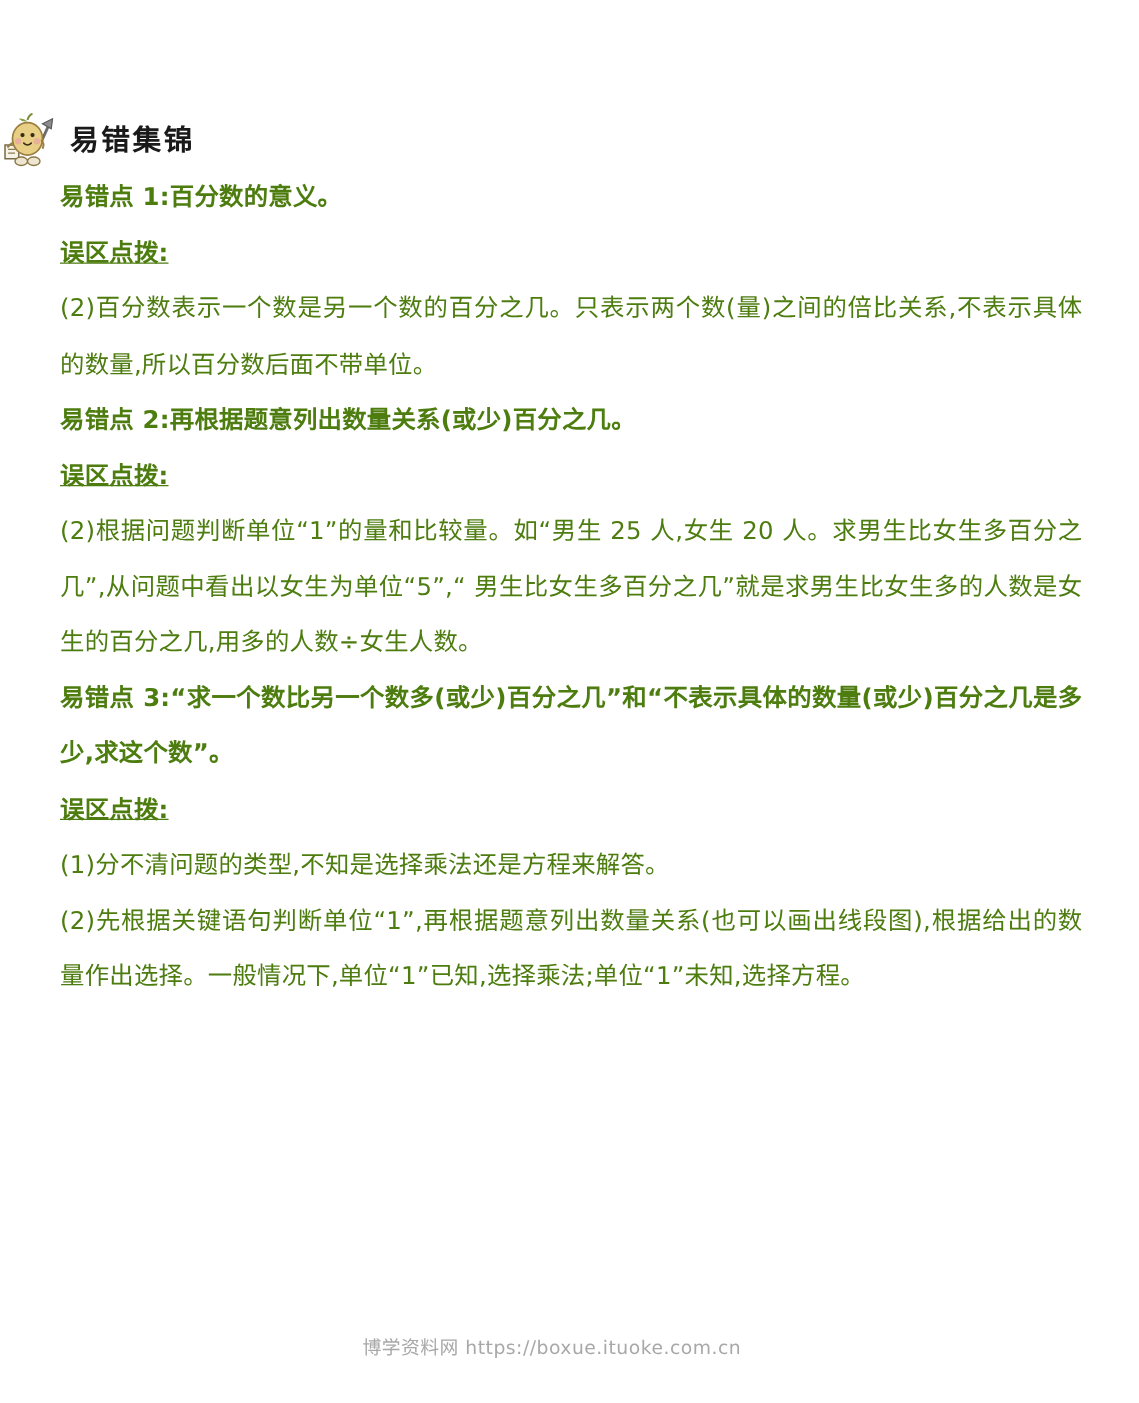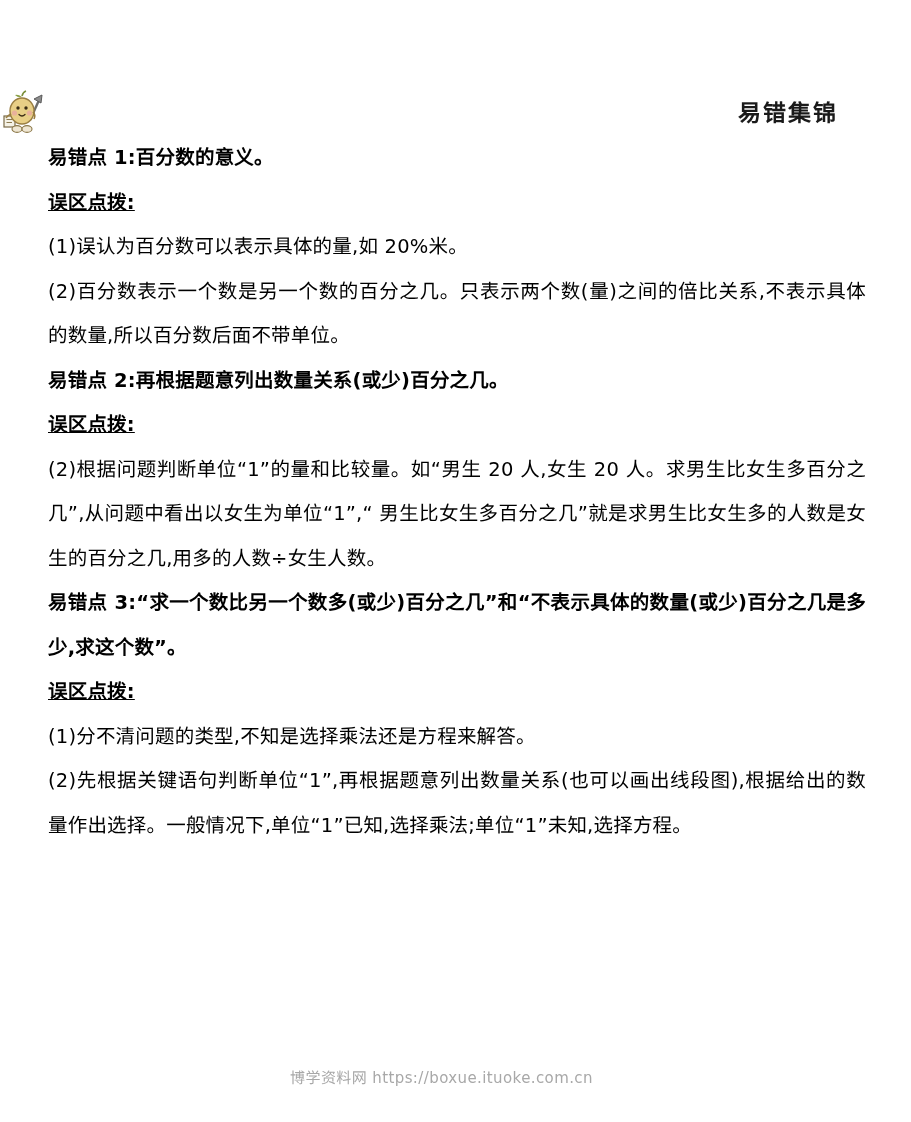--- a/index.html
+++ b/index.html
@@ -28,21 +28,21 @@
   }
 
   
   .title-row {
     position: absolute;
     left: 0;
     top: 90px;
     width: 838px;
     display: flex;
     align-items: center;
-    justify-content: space-between;
+    justify-content: flex-start;
     gap: 12px;
   }
   .mascot {
     width: 44px;
     height: 46px;
     position: relative;
     flex: 0 0 auto;
     display: block;
   }
   .title-text {
@@ -58,21 +58,21 @@
   .content {
     position: absolute;
     left: 48px;
     top: 136px;
     width: 818px;
   }
   p.para {
     margin: 0;
     font-size: 19.5px;
     line-height: 44.5px;
-    color: #000000;
+    color: #4d7c0f;
     letter-spacing: 0.2px;
     text-align: justify;
     text-justify: inter-ideograph;
     word-break: break-all;
     white-space: pre-wrap;
   }
   p.para.heading {
     font-weight: 600;
   }
   p.para.sub {
@@ -132,26 +132,25 @@
         <ellipse cx="17" cy="39" rx="5" ry="3.4" fill="#efe6d2" stroke="#8a7748" stroke-width="1.1"></ellipse>
         <ellipse cx="27" cy="39" rx="5" ry="3.4" fill="#efe6d2" stroke="#8a7748" stroke-width="1.1"></ellipse>
       </svg>
     </span>
     <span class="title-text">易错集锦</span>
   </div>
 
   <div class="content">
     <p class="para heading">易错点 1:百分数的意义。</p>
     <p class="para sub">误区点拨:</p>
-    <p class="para item">(1)误认为百分数可以表示具体的量,如 20%米。</p>
     <p class="para item">(2)百分数表示一个数是另一个数的百分之几。只表示两个数(量)之间的倍比关系,不表示具体的数量,所以百分数后面不带单位。</p>
 
     <p class="para heading">易错点 2:再根据题意列出数量关系(或少)百分之几。</p>
     <p class="para sub">误区点拨:</p>
-    <p class="para item">(2)根据问题判断单位“1”的量和比较量。如“男生 20 人,女生 20 人。求男生比女生多百分之几”,从问题中看出以女生为单位“1”,“ 男生比女生多百分之几”就是求男生比女生多的人数是女生的百分之几,用多的人数÷女生人数。</p>
+    <p class="para item">(2)根据问题判断单位“1”的量和比较量。如“男生 25 人,女生 20 人。求男生比女生多百分之几”,从问题中看出以女生为单位“5”,“ 男生比女生多百分之几”就是求男生比女生多的人数是女生的百分之几,用多的人数÷女生人数。</p>
 
     <p class="para heading">易错点 3:“求一个数比另一个数多(或少)百分之几”和“不表示具体的数量(或少)百分之几是多少,求这个数”。</p>
     <p class="para sub">误区点拨:</p>
     <p class="para item">(1)分不清问题的类型,不知是选择乘法还是方程来解答。</p>
     <p class="para item">(2)先根据关键语句判断单位“1”,再根据题意列出数量关系(也可以画出线段图),根据给出的数量作出选择。一般情况下,单位“1”已知,选择乘法;单位“1”未知,选择方程。</p>
   </div>
 
   <div class="watermark">博学资料网 https://boxue.ituoke.com.cn</div>
 
 </div>

